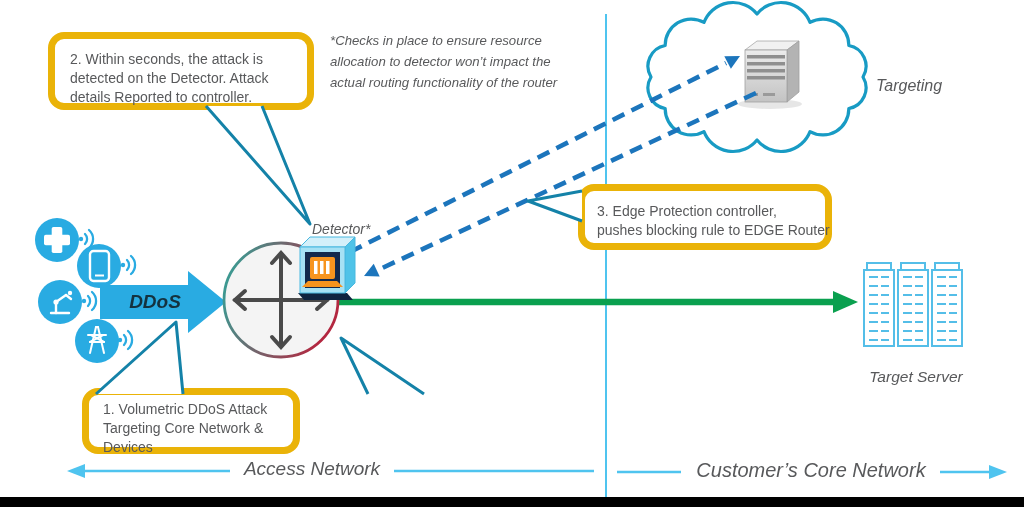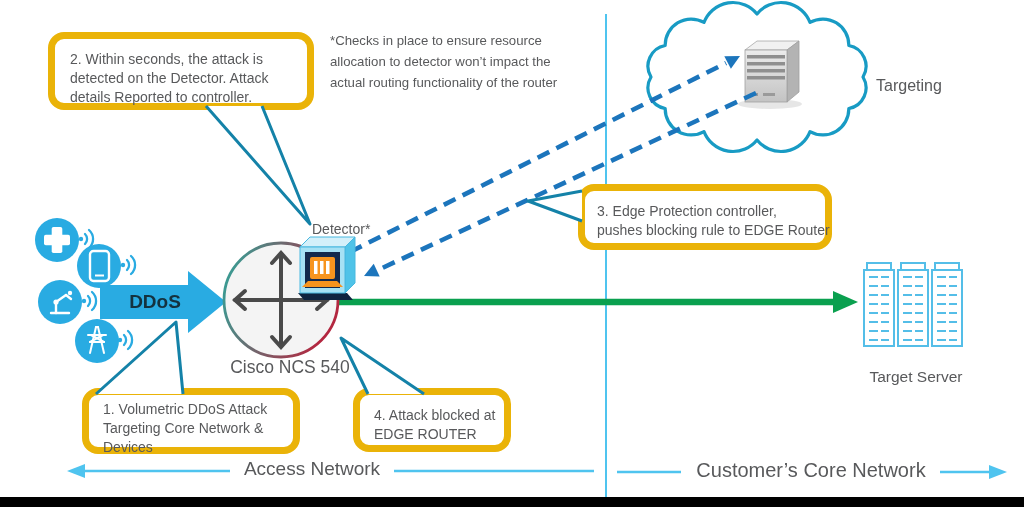--- a/index.html
+++ b/index.html
@@ -7,21 +7,21 @@
     position:relative;width:1024px;height:507px;background:#fff;overflow:hidden;
     font-family:"Liberation Sans","DejaVu Sans",sans-serif;color:#58595B;
   }
   #stage svg{position:absolute;left:0;top:0;}
   #base-layer{z-index:1;}
   .callout{
     position:absolute;z-index:2;background:#fff;border:7px solid #eab308;border-radius:16px;
     color:#58595B;font-size:14px;line-height:1.36;white-space:pre;box-sizing:border-box;
   }
   #tail-layer{z-index:3;pointer-events:none;}
-  .lbl{position:absolute;z-index:4;color:#58595B;white-space:pre;}
+  .lbl{position:absolute;z-index:4;color:#58595B;white-space:pre;font-style:italic;}
   #note{left:330px;top:30px;font-size:13.2px;line-height:1.6;}
   #callout-2{left:48px;top:32px;width:266px;height:78px;padding:11px 15px;}
   #callout-3{left:578px;top:184px;width:254px;height:66px;padding:11px 14px 11px 12px;}
   #callout-1{left:82px;top:388px;width:218px;height:66px;padding:5px 14px;}
   #callout-4{left:353px;top:388px;width:158px;height:64px;padding:11px 14px;}
   #detector-label{left:312px;top:221px;font-size:14px;}
   #router-label{left:215px;top:357px;width:150px;text-align:center;font-size:17.5px;}
   #controller-label{left:876px;top:77px;font-size:16px;}
   #target-label{left:855px;top:356px;width:122px;text-align:center;font-size:15.5px;margin-top:12px;}
   #ddos-label{left:110px;top:291px;width:90px;text-align:center;font-size:19px;font-weight:bold;color:#14323F;}
@@ -193,33 +193,30 @@
   </svg>
 
   <div id="callout-2" class="callout">2. Within seconds, the attack is
 detected on the Detector. Attack
 details Reported to controller.</div>
   <div id="callout-3" class="callout">3. Edge Protection controller,
 pushes blocking rule to EDGE Router</div>
   <div id="callout-1" class="callout">1. Volumetric DDoS Attack
 Targeting Core Network &amp;
 Devices</div>
-  <div id="callout-4" class="callout">4. Attack blocked at
-EDGE ROUTER</div>
 
   <svg id="tail-layer" width="1024" height="507" viewBox="0 0 1024 507">
     <path d="M206,106 L310,224 L262,106" fill="#fff" stroke="#1482A8" stroke-width="3" stroke-linejoin="round"></path>
     <path d="M582,191 L528,201 L582,221" fill="#fff" stroke="#1482A8" stroke-width="3" stroke-linejoin="round"></path>
     <path d="M96,394 L176,322 L183,394" fill="#fff" stroke="#1482A8" stroke-width="3" stroke-linejoin="round"></path>
     <path d="M368,394 L341,338 L424,394" fill="#fff" stroke="#1482A8" stroke-width="3" stroke-linejoin="round"></path>
   </svg>
 
   <div id="note" class="lbl">*Checks in place to ensure resource
 allocation to detector won’t impact the
 actual routing functionality of the router</div>
   <div id="detector-label" class="lbl">Detector*</div>
-  <div id="router-label" class="lbl">Cisco NCS 540</div>
   <div id="controller-label" class="lbl">Targeting</div>
   <div id="target-label" class="lbl">Target Server</div>
   <div id="ddos-label" class="lbl">DDoS</div>
   <div id="access-label" class="lbl">Access Network</div>
   <div id="core-label" class="lbl">Customer’s Core Network</div>
 </div>
 
 </body></html>

